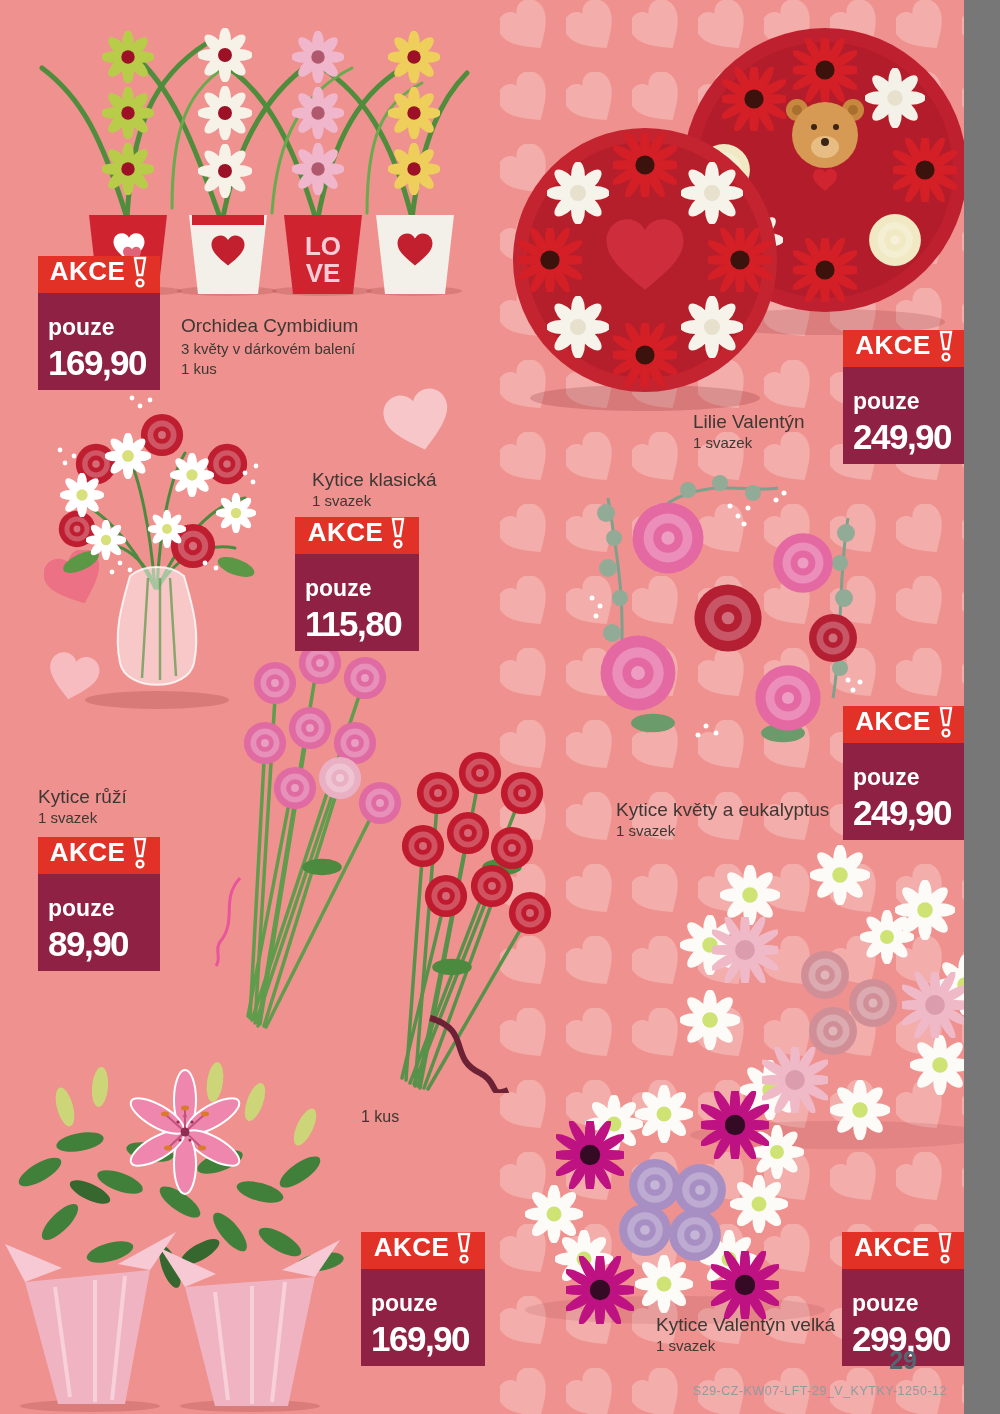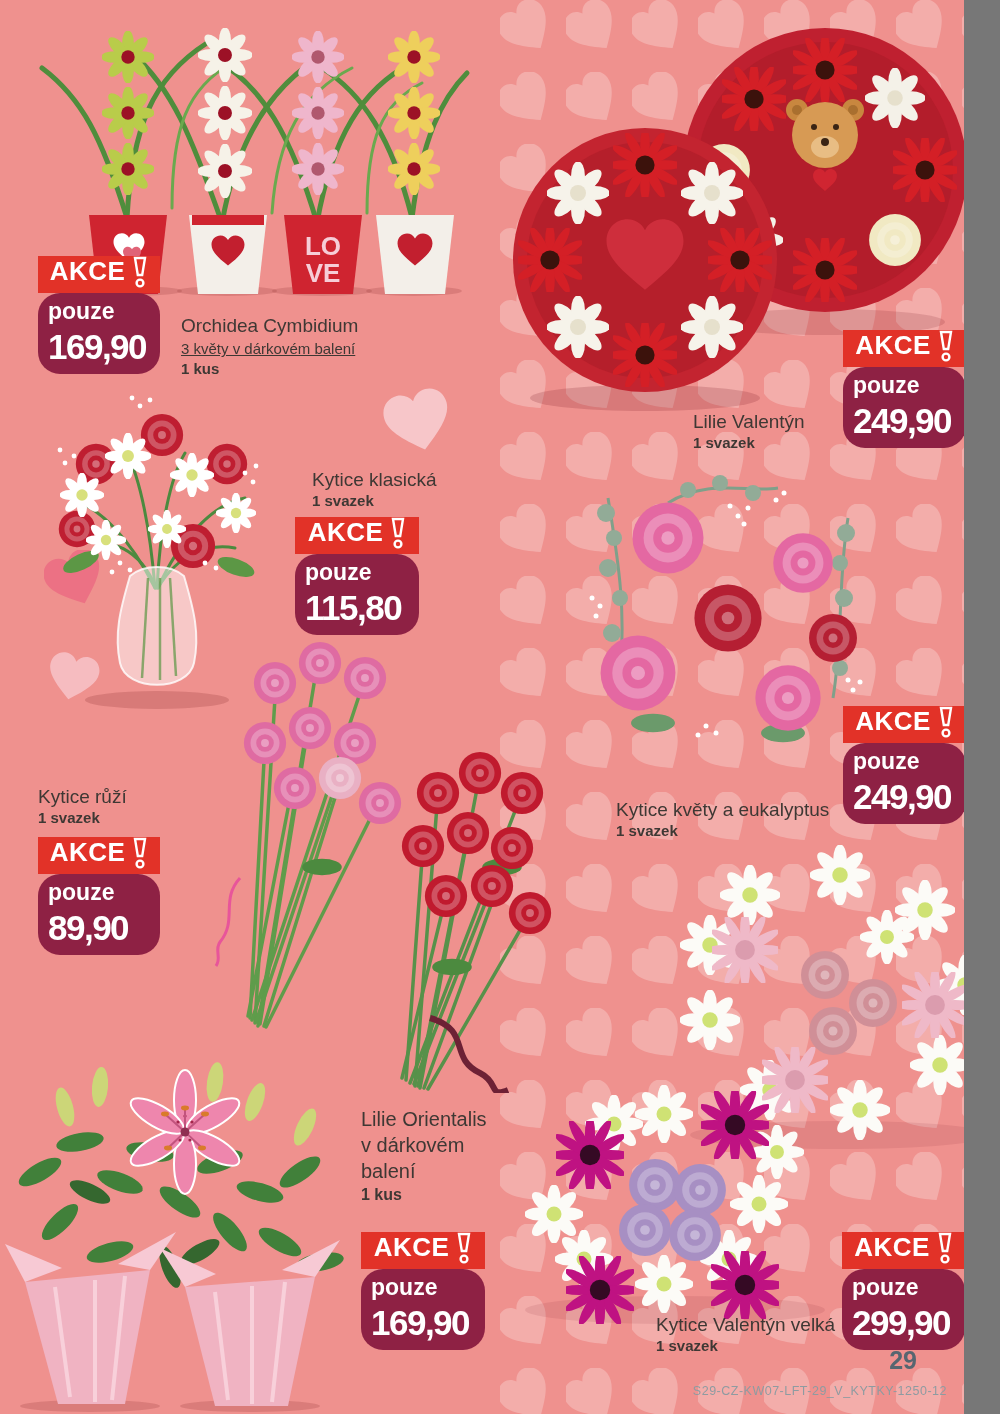--- a/index.html
+++ b/index.html
@@ -3,29 +3,29 @@
 <meta charset="utf-8">
 <style>
   html,body{margin:0;padding:0;background:#777;}
   .page{position:relative;width:964px;height:1414px;background:#ef918e;overflow:hidden;
         font-family:"Liberation Sans",sans-serif;}
   .abs{position:absolute;}
   
   .offer{display:flex;flex-direction:column;}
   .akce{height:37px;background:#e23228;color:#fff;font-weight:700;font-size:26px;
         display:flex;align-items:flex-start;justify-content:center;gap:7px;letter-spacing:.5px;}
-  .pricebox{background:#8e2144;color:#fff;padding:6px 6px 8px 10px;border-radius:22px;}
+  .pricebox{background:#8e2144;color:#fff;padding:22px 6px 8px 10px;}
   .pouze{font-size:23px;font-weight:700;line-height:1.05;}
   .price{font-size:35px;font-weight:700;letter-spacing:-1.5px;line-height:1.08;margin-top:5px;white-space:nowrap;}
   
   .ptext{color:#3e3834;}
   .pname{font-size:19px;font-weight:400;line-height:1.22;white-space:pre-line;}
   .pname.big{font-size:20px;line-height:1.3;}
-  .pdesc{font-size:15px;line-height:1.3;white-space:pre-line;margin-top:2px;text-decoration:underline;}
-  .punit{font-size:15px;font-weight:700;line-height:1.35;}
+  .pdesc{font-size:15px;line-height:1.3;white-space:pre-line;margin-top:2px;}
+  .punit{font-size:15px;font-weight:400;line-height:1.35;}
   
   .pagenum{font-size:25px;font-weight:700;color:#566670;}
   .codetxt{font-size:12.5px;color:#8e9ba1;letter-spacing:.5px;}
   svg{display:block;}
 </style>
 </head>
 <body>
 
 <svg width="0" height="0" style="position:absolute" aria-hidden="true">
   <defs>
@@ -484,23 +484,20 @@
     <div class="pname">Kytice květy a eukalyptus</div>
     <div class="punit">1 svazek</div>
   </div>
 
   <div class="abs ptext" style="left:38px;top:785px;width:160px">
     <div class="pname">Kytice růží</div>
     <div class="punit">1 svazek</div>
   </div>
 
   <div class="abs ptext" style="left:361px;top:1106px;width:160px">
-    <div class="pname big">Lilie Orientalis
-v dárkovém
-balení</div>
     <div class="punit" style="font-size:16px">1 kus</div>
   </div>
 
   <div class="abs ptext" style="left:656px;top:1313px;width:230px">
     <div class="pname">Kytice Valentýn velká</div>
     <div class="punit">1 svazek</div>
   </div>
 
   <div class="abs offer" style="left:38px;top:256px;width:122px">
     <div class="akce">

